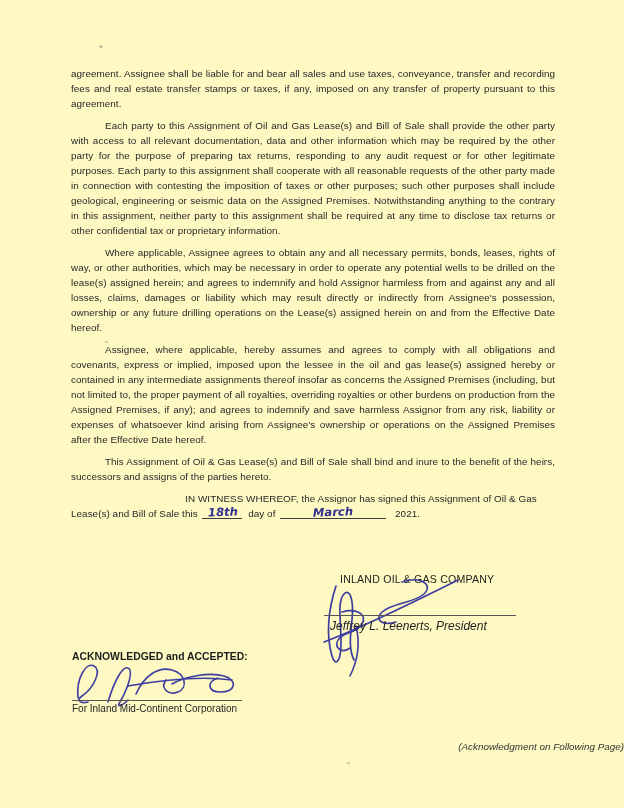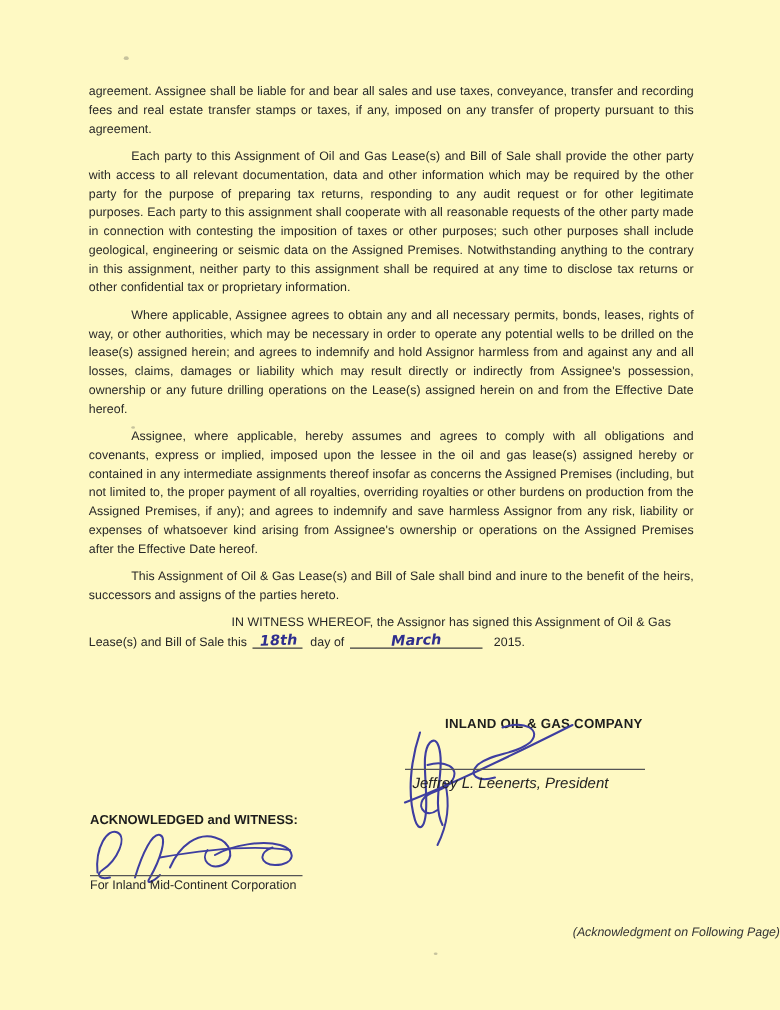--- a/index.html
+++ b/index.html
@@ -37,22 +37,22 @@
   .handwriting {
     font-family:"DejaVu Sans", sans-serif;
     font-style:italic; font-weight:bold;
     color:#2f2f8e; font-size:11.5px;
     display:inline-block; transform:rotate(-2deg) translateY(-1px);
   }
 
   
   .sig-right { position:absolute; left:322px; top:573px; width:215px; height:130px; }
   .company {
-    font-weight:bold; font-size:10.6px; letter-spacing:.2px;
-    margin-left:34px; color:#1d1d1d; white-space:nowrap;
+    font-weight:normal; font-size:10.6px; letter-spacing:.2px;
+    margin-left:18px; color:#1d1d1d; white-space:nowrap;
   }
   .sig-right svg { position:absolute; left:-6px; top:3px; }
   .sig-line-right { position:absolute; top:42px; left:2px; width:192px; border-top:1.2px solid #555; }
   .signer {
     position:absolute; top:46px; left:8px;
     font-style:italic; font-size:12px; color:#222; white-space:nowrap;
   }
 
   
   .ack { position:absolute; left:72px; top:651px; width:220px; height:80px; }
@@ -82,39 +82,39 @@
     <p class="para indent">Where applicable, Assignee agrees to obtain any and all necessary permits, bonds, leases, rights of way, or other authorities, which may be necessary in order to operate any potential wells to be drilled on the lease(s) assigned herein; and agrees to indemnify and hold Assignor harmless from and against any and all losses, claims, damages or liability which may result directly or indirectly from Assignee's possession, ownership or any future drilling operations on the Lease(s) assigned herein on and from the Effective Date hereof.</p>
     <p class="para indent">Assignee, where applicable, hereby assumes and agrees to comply with all obligations and covenants, express or implied, imposed upon the lessee in the oil and gas lease(s) assigned hereby or contained in any intermediate assignments thereof insofar as concerns the Assigned Premises (including, but not limited to, the proper payment of all royalties, overriding royalties or other burdens on production from the Assigned Premises, if any); and agrees to indemnify and save harmless Assignor from any risk, liability or expenses of whatsoever kind arising from Assignee's ownership or operations on the Assigned Premises after the Effective Date hereof.</p>
     <p class="para indent">This Assignment of Oil &amp; Gas Lease(s) and Bill of Sale shall bind and inure to the benefit of the heirs, successors and assigns of the parties hereto.</p>
 
     <div class="witness-line1">IN WITNESS WHEREOF, the Assignor has signed this Assignment of Oil &amp; Gas</div>
     <div class="witness-line2">
       <span>Lease(s) and Bill of Sale this</span>
       <span class="blank day"><span class="handwriting">18th</span></span>
       <span>day of</span>
       <span class="blank month"><span class="handwriting">March</span></span>
-      <span>2015.</span>
+      <span>2021.</span>
     </div>
   </div>
 
   <div class="sig-right">
     <div class="company">INLAND OIL &amp; GAS COMPANY</div>
     <svg width="205" height="112" viewBox="0 0 205 112">
       <path class="ink" stroke-width="1.7" d="M8 66 C 45 52, 100 25, 142 4"></path>
       <path class="ink" stroke-width="1.6" d="M86 6 C 104 0, 118 8, 108 18 C 96 28, 78 26, 66 36 C 58 44, 66 50, 80 46"></path>
       <path class="ink" stroke-width="1.7" d="M20 10 C 12 34, 10 60, 16 80 C 19 90, 25 88, 25 66 C 25 44, 21 26, 28 18 C 34 12, 38 24, 36 44 C 34 62, 33 74, 38 84"></path>
       <path class="ink" stroke-width="1.6" d="M26 36 C 40 32, 52 38, 46 48 C 40 58, 26 56, 22 64 C 18 72, 26 78, 34 72"></path>
       <path class="ink" stroke-width="1.6" d="M40 50 C 44 66, 42 84, 34 100"></path>
     </svg>
     <div class="sig-line-right"></div>
     <div class="signer">Jeffrey L. Leenerts, President</div>
   </div>
 
   <div class="ack">
-    <div class="ack-heading">ACKNOWLEDGED and WITNESS:</div>
+    <div class="ack-heading">ACKNOWLEDGED and ACCEPTED:</div>
     <svg width="180" height="55" viewBox="0 0 180 55">
       <path class="ink" stroke-width="1.6" d="M6 40 C 4 20, 14 4, 22 8 C 30 12, 22 30, 10 38 C 4 42, 8 46, 16 44"></path>
       <path class="ink" stroke-width="1.6" d="M36 44 C 42 24, 50 8, 56 10 C 62 12, 56 30, 48 44 C 44 50, 50 48, 56 42"></path>
       <path class="ink" stroke-width="1.6" d="M64 36 C 72 18, 86 8, 100 12 C 114 16, 116 30, 106 34 C 96 38, 88 30, 94 22"></path>
       <path class="ink" stroke-width="1.6" d="M100 26 C 114 18, 138 14, 152 18 C 166 22, 164 34, 148 34 C 136 34, 134 24, 146 20"></path>
       <path class="ink" stroke-width="1.5" d="M56 28 C 90 22, 130 18, 160 22"></path>
     </svg>
     <div class="ack-line"></div>
     <div class="ack-label">For Inland Mid-Continent Corporation</div>
   </div>

